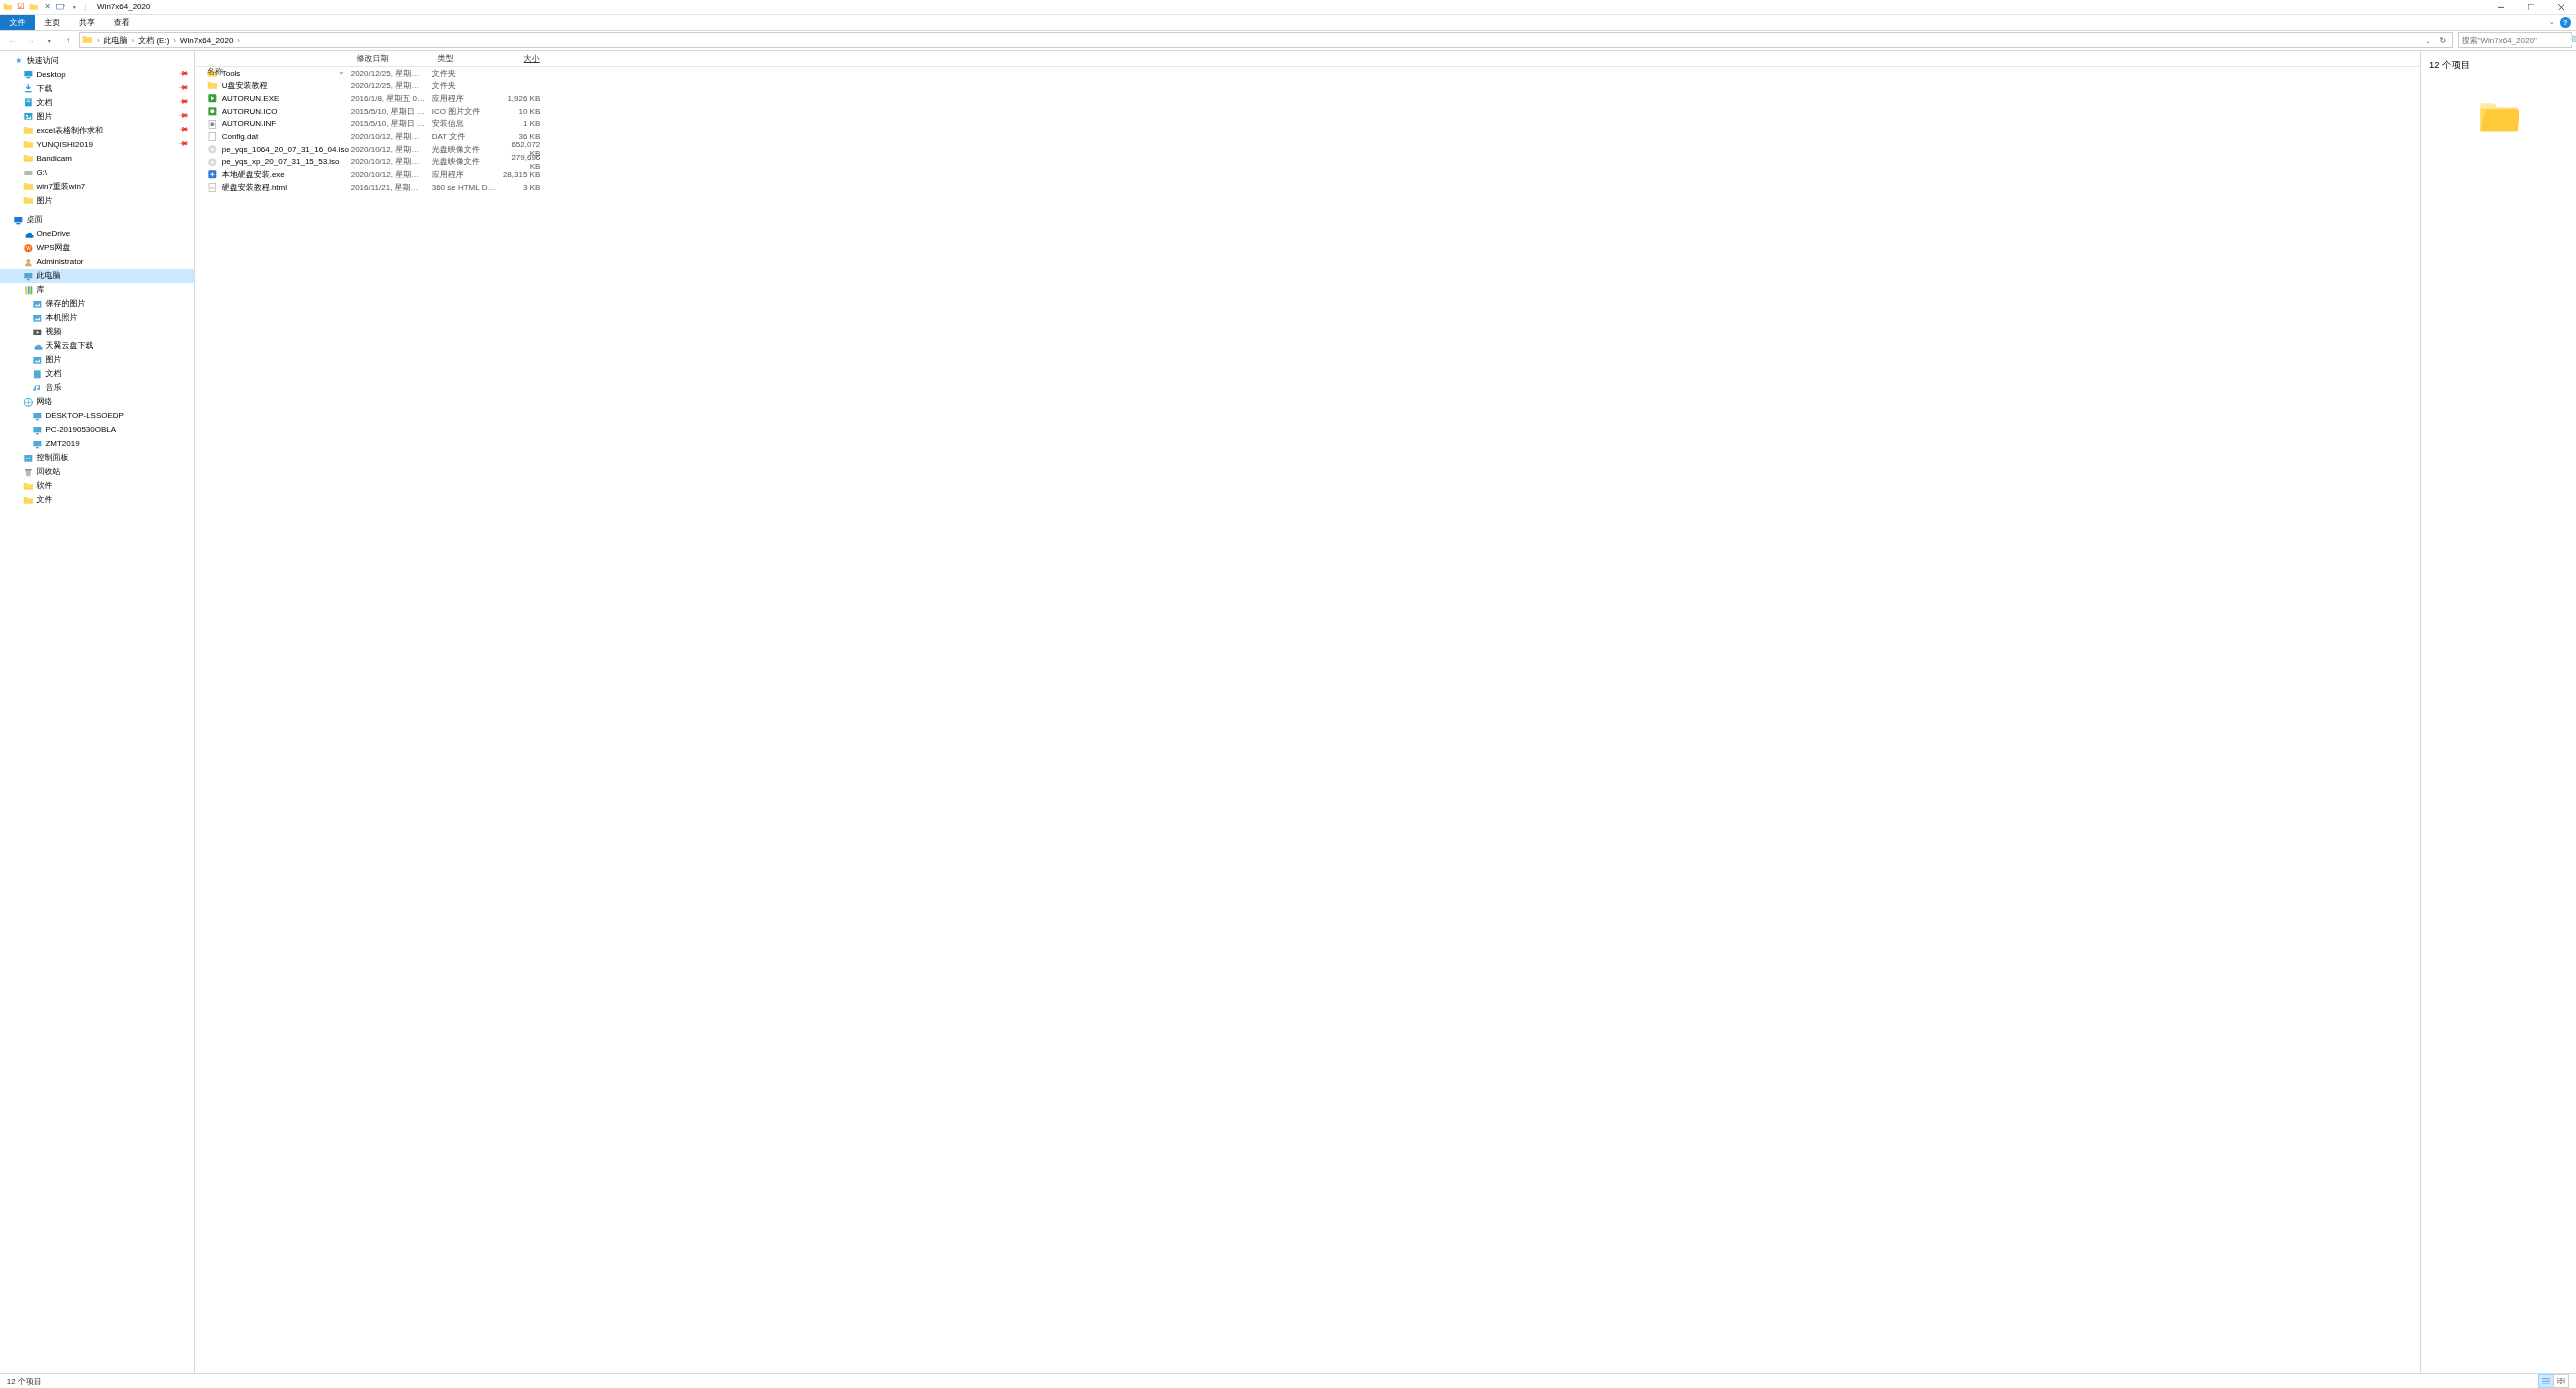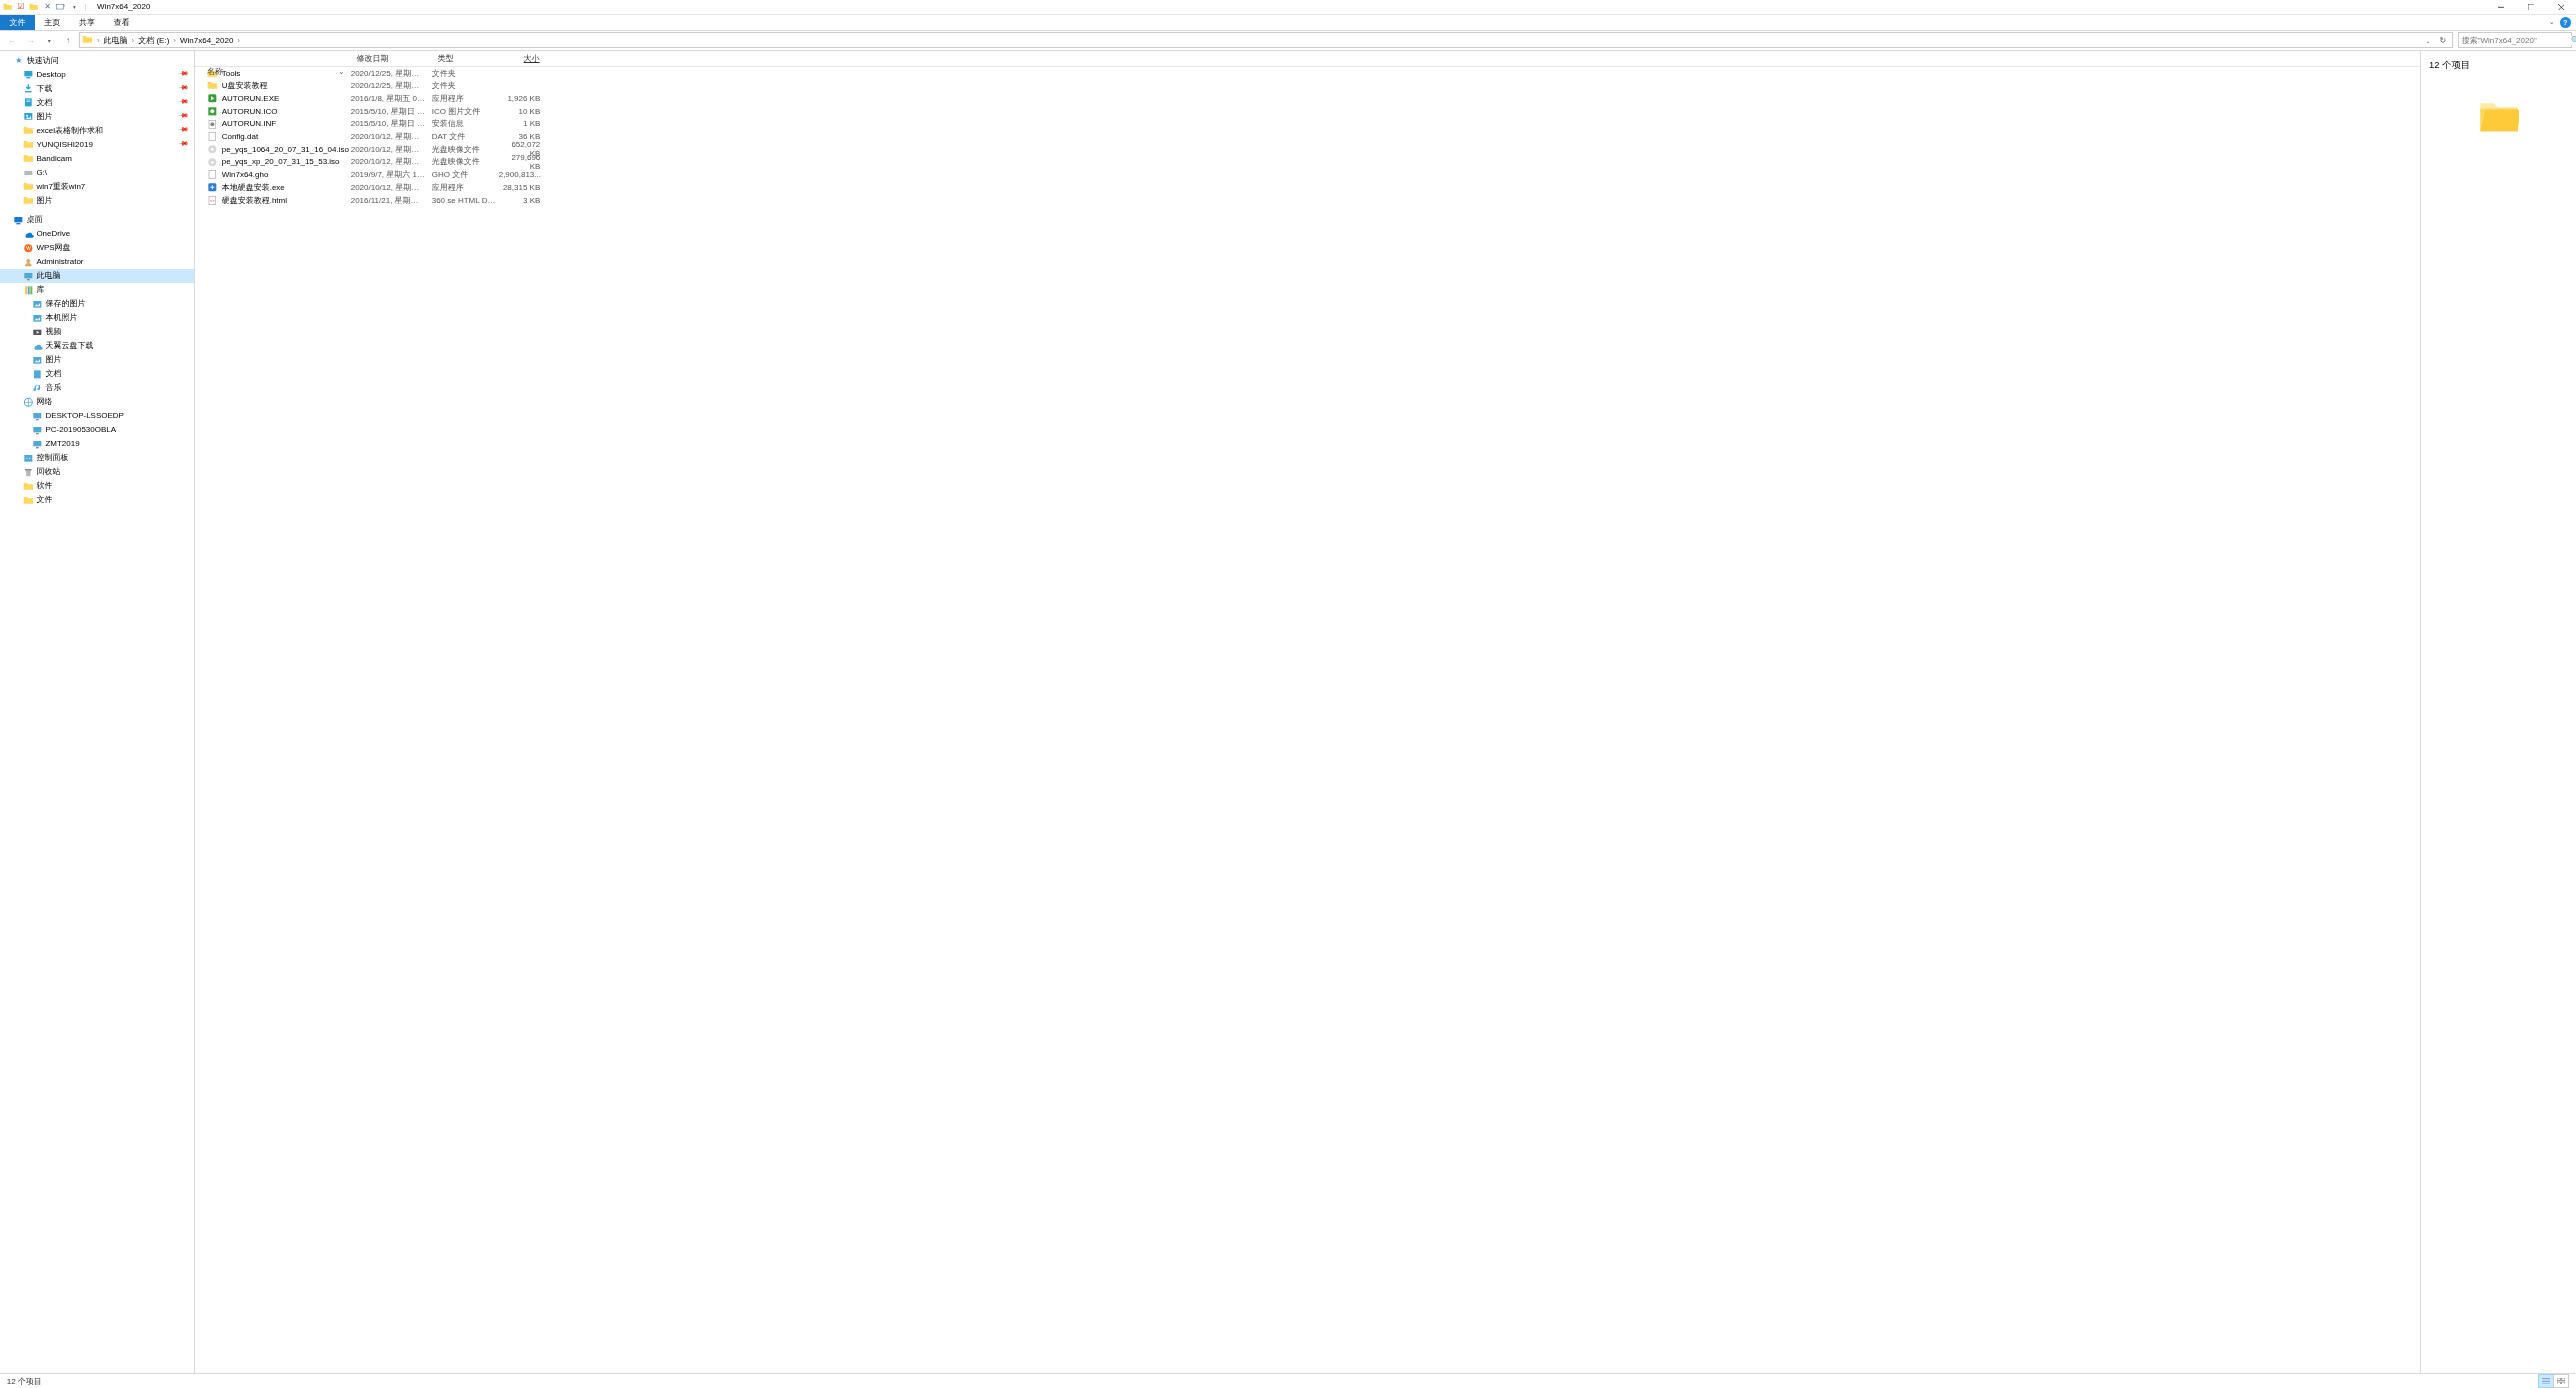--- a/index.html
+++ b/index.html
@@ -595,31 +595,20 @@
                 </svg>
               </span>
               <span class="file-name">pe_yqs_xp_20_07_31_15_53.iso</span>
               <span class="file-date">2020/10/12, 星期一 1...</span>
               <span class="file-type">光盘映像文件</span>
               <span class="file-size">279,696 KB</span>
             </div>
             <div class="file-row">
               <span class="file-icon">
                 <svg width="10.7" height="10.7" viewBox="0 0 16 16">
-                  <rect x="3" y="2" width="10" height="12" fill="#fff" stroke="#aaa"></rect>
-                </svg>
-              </span>
-              <span class="file-name">Win7x64.gho</span>
-              <span class="file-date">2019/9/7, 星期六 19:...</span>
-              <span class="file-type">GHO 文件</span>
-              <span class="file-size">2,900,813...</span>
-            </div>
-            <div class="file-row">
-              <span class="file-icon">
-                <svg width="10.7" height="10.7" viewBox="0 0 16 16">
                   <rect x="2" y="2" width="12" height="12" rx="2" fill="#2b7cd3"></rect>
                   <path fill="#fff" d="M5 8h6M8 5v6" stroke="#fff" stroke-width="1.5"></path>
                 </svg>
               </span>
               <span class="file-name">本地硬盘安装.exe</span>
               <span class="file-date">2020/10/12, 星期一 1...</span>
               <span class="file-type">应用程序</span>
               <span class="file-size">28,315 KB</span>
             </div>
             <div class="file-row">

